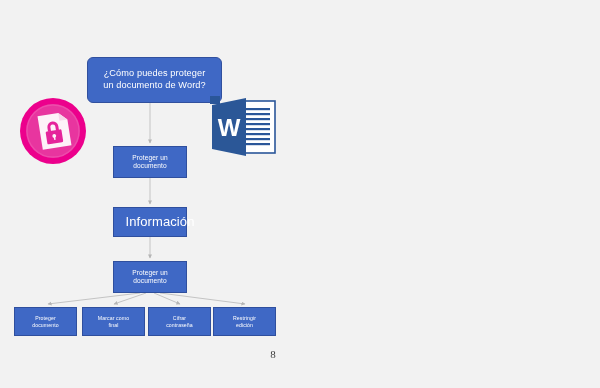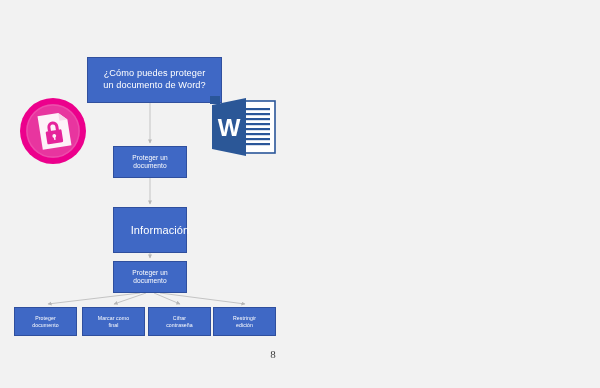--- a/index.html
+++ b/index.html
@@ -41,30 +41,31 @@
     line-height: 1.28;
     letter-spacing: .1px;
     white-space: pre-line;
   }
   #node-title {
     left: 87px; top: 57px;
     width: 135px; height: 46px;
     font-size: 9.2px;
     background: #3f68c5;
     border-color: #31509e;
+    border-radius: 6px;
   }
   #node-proteger-1 {
     left: 113px; top: 146px;
     width: 74px; height: 32px;
     font-size: 6.6px;
   }
   #node-informacion {
     left: 113px; top: 207px;
-    width: 74px; height: 46px;
-    font-size: 11px;
+    width: 74px; height: 30px;
+    font-size: 13px;
     padding-left: 20px;
   }
   #node-proteger-2 {
     left: 113px; top: 261px;
     width: 74px; height: 32px;
     font-size: 6.6px;
   }
   .leaf {
     top: 307px;
     width: 63px;

